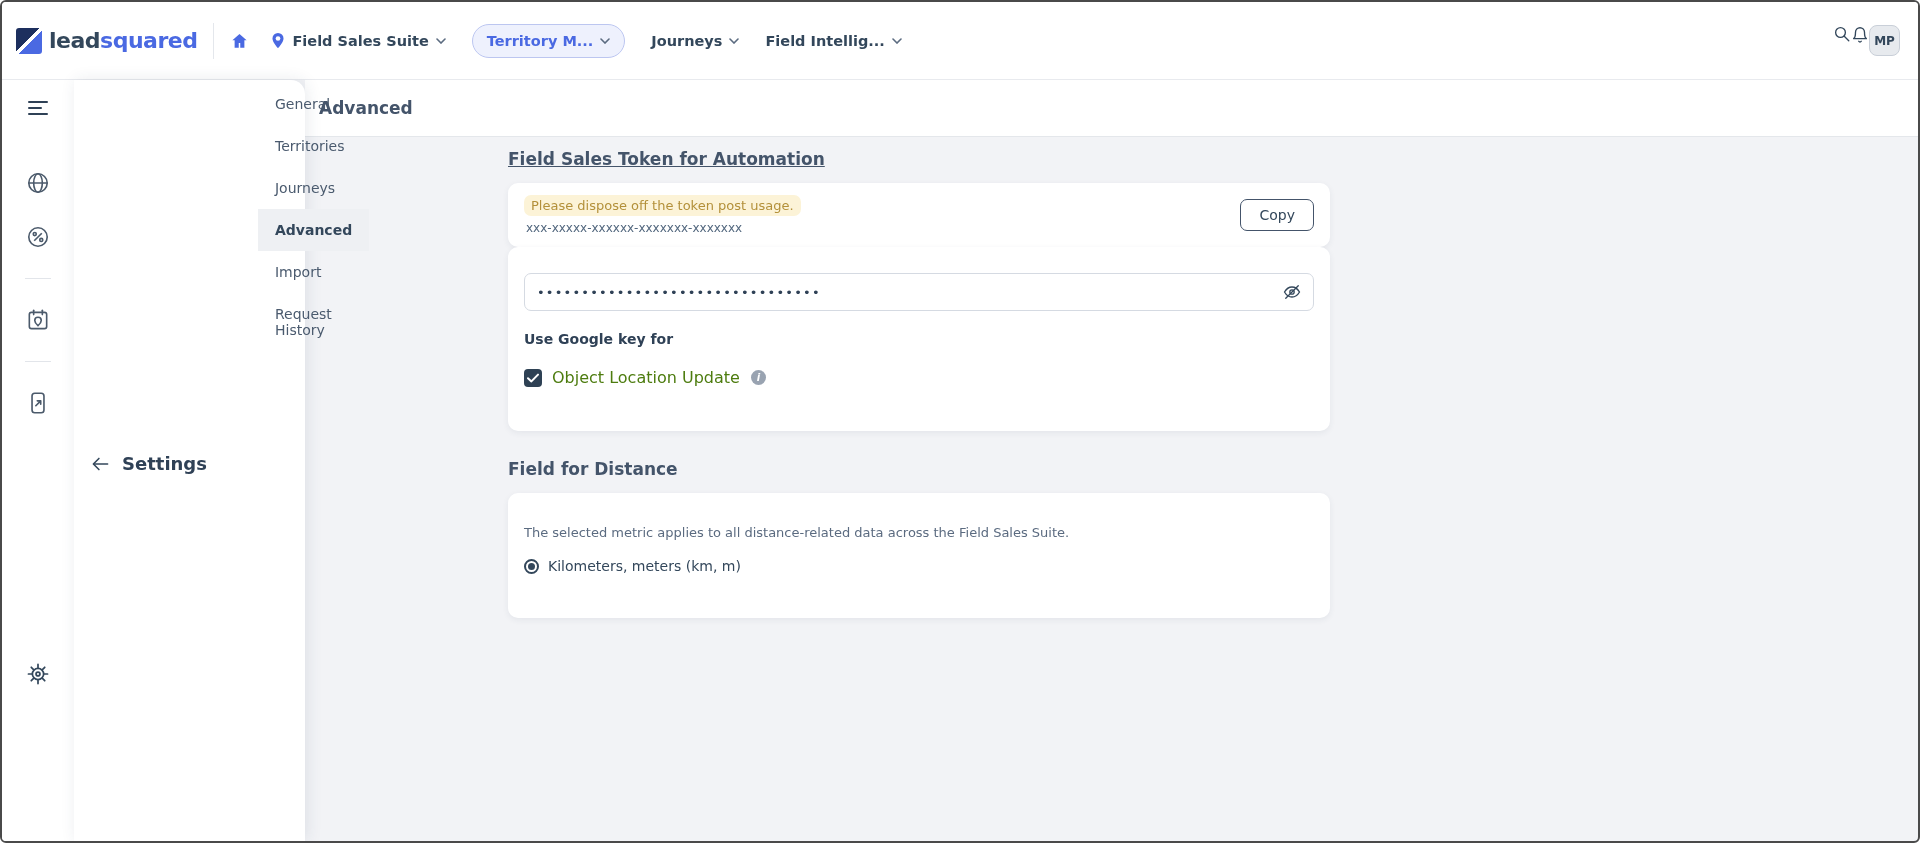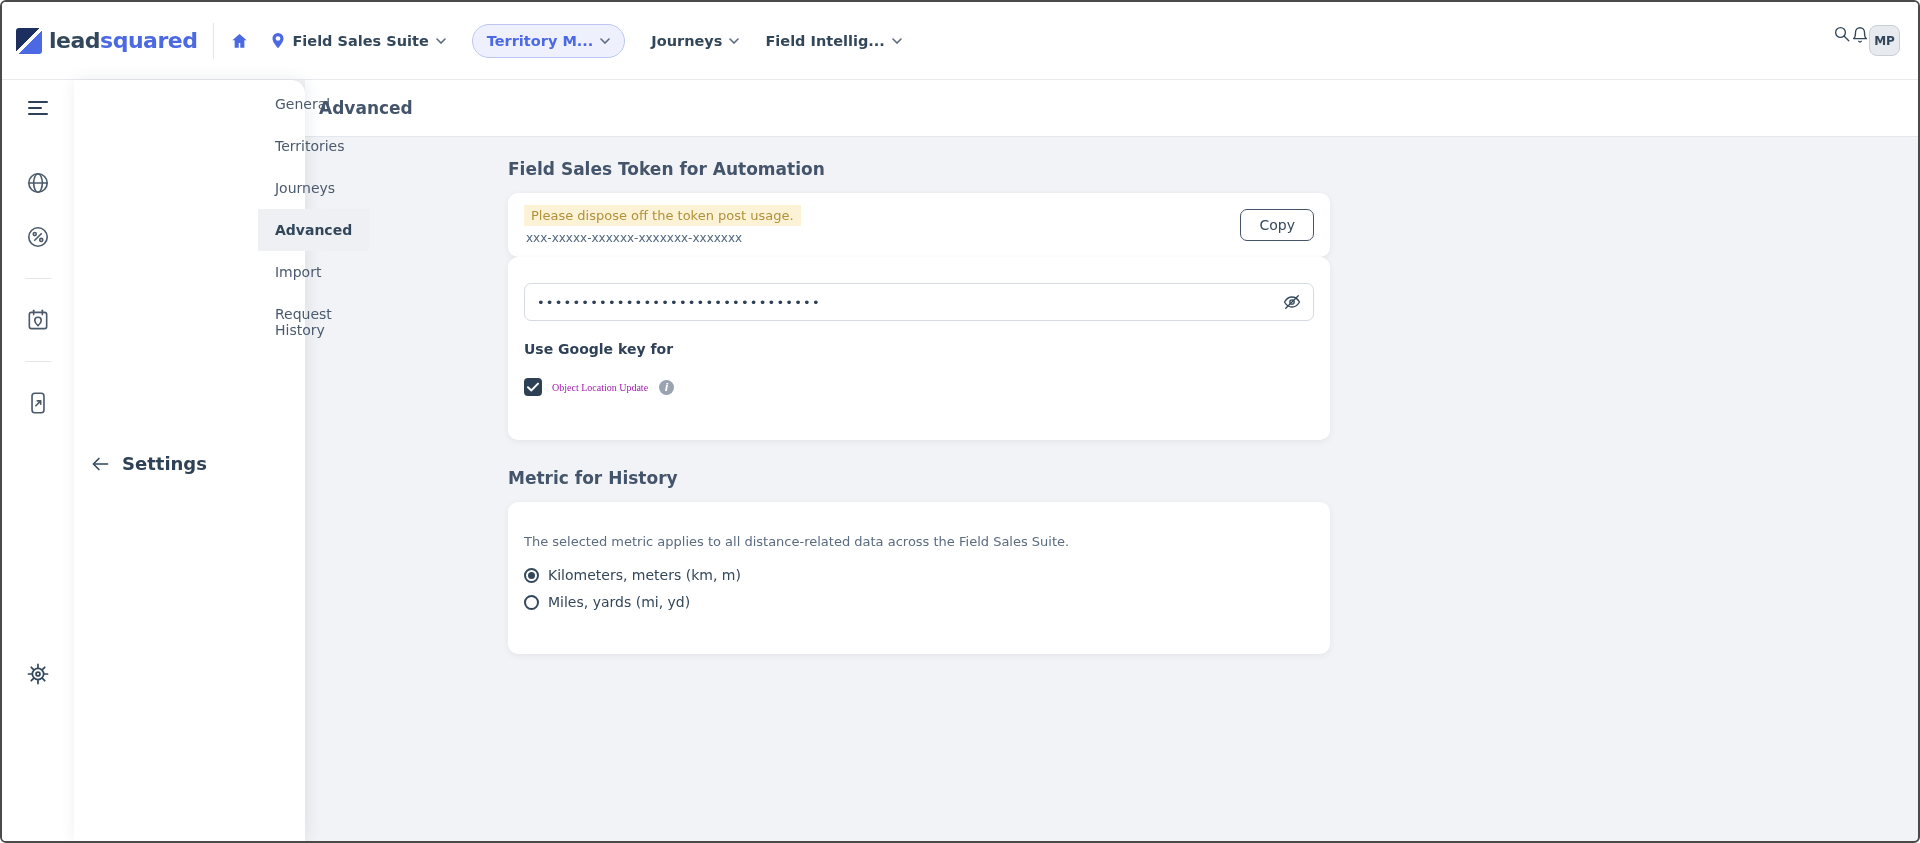--- a/index.html
+++ b/index.html
@@ -98,33 +98,33 @@
   .main { flex: 1; display: flex; flex-direction: column; min-width: 0; }
   .page-header {
     height: 57px; background: #fff; border-bottom: 1px solid #e4e7eb;
     display: flex; align-items: center; padding-left: 14px; flex-shrink: 0;
   }
   .page-title { font-size: 17px; font-weight: 700; color: #44546a; }
   .page-body { flex: 1; padding-left: 203px; overflow: hidden; }
   .content-col { width: 822px; }
 
   .section-title { font-size: 17px; font-weight: 700; color: #44546a; margin: 28px 0 14px; }
-  .section-title.first { margin-top: 22px; }
+  .section-title.first { margin-top: 12px; text-decoration: underline; }
 
   .card {
     background: #fff; border-radius: 10px;
     box-shadow: 0 2px 6px rgba(45, 60, 90, 0.07);
   }
 
   
   .token-card { display: flex; align-items: center; justify-content: space-between; padding: 12px 16px 12px 16px; }
   .warning-badge {
     display: inline-block;
     background: #fcf3d7; color: #b3903a;
-    font-size: 13px; padding: 3px 7px; border-radius: 0;
+    font-size: 13px; padding: 3px 7px; border-radius: 7px;
   }
   .token-value { font-size: 12px; color: #52677e; margin-top: 5px; padding-left: 2px; }
   .copy-btn {
     background: #fff; border: 1px solid #44546a; border-radius: 7px;
     padding: 7px 18px; font-size: 14px; font-weight: 400; color: #33475b;
     cursor: pointer; font-family: inherit;
   }
 
   
   .apikey-card { padding: 26px 16px 44px; }
@@ -134,21 +134,21 @@
     display: flex; align-items: center; padding: 0 42px 0 12px;
     font-size: 13px; letter-spacing: 1.2px; color: #2f4156; cursor: text;
   }
   .eye-btn { position: absolute; right: 12px; top: 9px; cursor: pointer; }
   .use-key-label { margin-top: 20px; font-size: 14px; font-weight: 700; color: #2f4156; }
   .checkbox-row { margin-top: 21px; display: flex; align-items: center; gap: 10px; }
   .checkbox {
     width: 18px; height: 18px; background: #2e4154; border-radius: 4px;
     display: flex; align-items: center; justify-content: center; cursor: pointer; flex-shrink: 0;
   }
-  .checkbox-label { font-size: 10px; color: #a21caf; font-family: Liberation Serif, serif; }
+  .checkbox-label { font-size: 16px; color: #4d7c0f; }
   .info-icon {
     width: 15px; height: 15px; border-radius: 50%; background: #99a3b1;
     color: #fff; font-size: 10px; font-weight: 700; font-style: italic;
     display: inline-flex; align-items: center; justify-content: center; cursor: pointer;
     margin-left: 1px;
   }
 
   
   .metric-card { padding: 32px 16px 44px; }
   .metric-desc { font-size: 13px; color: #5b6b80; }
@@ -370,32 +370,28 @@
                   <svg width="12" height="10" viewBox="0 0 12 10" fill="none" stroke="#ffffff" stroke-width="2" stroke-linecap="round" stroke-linejoin="round">
                       <polyline points="1,5.2 4.4,8.4 11,1.6"></polyline>
                     </svg>
                 </span>
               </span>
               <span class="checkbox-label">Object Location Update</span>
               <span class="info-icon">i</span>
             </div>
           </div>
 
-          <div class="section-title">Metric for History</div>
+          <div class="section-title">Field for Distance</div>
           <div class="card metric-card">
             <div class="metric-desc">The selected metric applies to all distance-related data across the Field Sales Suite.</div>
             <div class="radio-group">
               <div class="radio-row">
                 <span class="radio selected"></span>
                 <span class="radio-label">Kilometers, meters (km, m)</span>
               </div>
-              <div class="radio-row">
-                <span class="radio"></span>
-                <span class="radio-label">Miles, yards (mi, yd)</span>
-              </div>
             </div>
           </div>
 
         </div>
       </div>
     </main>
 
   </div>
 </div>
 

